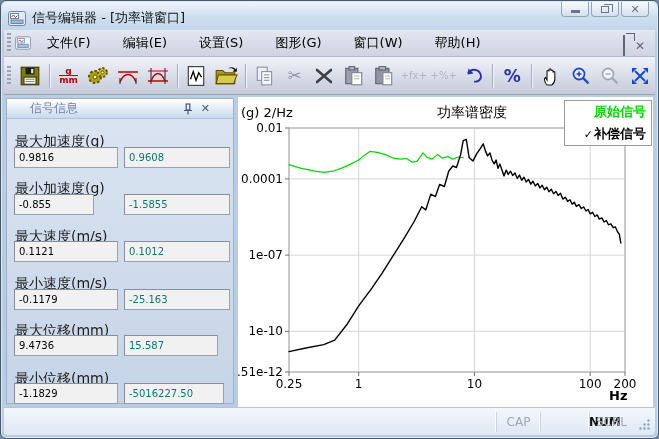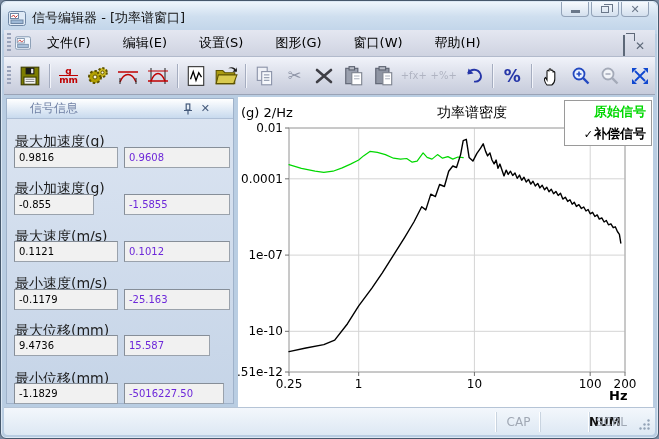--- a/index.html
+++ b/index.html
@@ -48,21 +48,21 @@
   .sb-title{height:20px;background:linear-gradient(#ffffff,#c8daee);border-bottom:1px solid #aebfd6;
             display:flex;align-items:center;font-size:12px;color:#6e7fa3;padding:0 23px;}
   .sb-icons{margin-left:auto;display:flex;gap:8px;align-items:center;}
   .sb-icons svg,.sb-close{color:#44597a;}
   .sb-close{font-size:11px;font-weight:bold;line-height:11px;}
   .field-label{position:absolute;left:8px;font-size:14px;color:#1c1c1c;}
   .field-box{position:absolute;height:21px;background:#f1f1f1;border:1px solid #9aa2ac;
              border-top-color:#868e98;border-left-color:#868e98;font-size:10px;line-height:19px;padding-left:4px;
              font-weight:500;overflow:hidden;white-space:nowrap;}
   .v1{color:#000;}
-  .v2{color:#6d28d9;}
+  .v2{color:#0f766e;}
   .splitter{position:absolute;left:230px;top:3px;width:4px;bottom:3px;}
   .chartpanel{position:absolute;left:234px;top:2px;width:415px;height:312px;background:#ffffff;}
   .chartpanel svg{display:block;}
   svg text{font-family:"DejaVu Sans","Liberation Sans",sans-serif;}
   .legend{position:absolute;left:326px;top:3px;width:88px;border:1px solid #9a9a9a;background:#fff;}
   .legend-row{height:22px;display:flex;align-items:center;justify-content:flex-end;padding-right:5px;
               font-size:13px;font-weight:600;white-space:nowrap;text-align:center;}
   .legend-check{font-size:11px;font-weight:normal;color:#000;margin-right:1px;}
   
   .statusbar{position:absolute;left:3px;right:3px;bottom:3px;height:28px;border-radius:0 0 4px 4px;
@@ -294,21 +294,21 @@
         <span class="field-label" style="top:129px">最大速度(m/s)</span>
         <span class="field-box v1" style="top:142px;left:7px;width:104px">0.1121</span>
         <span class="field-box v2" style="top:142px;left:117px;width:106px">0.1012</span>
 
         <span class="field-label" style="top:176px">最小速度(m/s)</span>
         <span class="field-box v1" style="top:190px;left:7px;width:104px">-0.1179</span>
         <span class="field-box v2" style="top:190px;left:117px;width:106px">-25.163</span>
 
         <span class="field-label" style="top:223px">最大位移(mm)</span>
         <span class="field-box v1" style="top:236px;left:7px;width:104px">9.4736</span>
-        <span class="field-box v2" style="top:236px;left:117px;width:86px">15.587</span>
+        <span class="field-box v2" style="top:236px;left:117px;width:94px">15.587</span>
 
         <span class="field-label" style="top:271px">最小位移(mm)</span>
         <span class="field-box v1" style="top:284px;left:7px;width:104px">-1.1829</span>
         <span class="field-box v2" style="top:284px;left:117px;width:100px">-5016227.50</span>
       </div>
     </div>
 
     <div class="splitter"></div>
 
     <div class="chartpanel">

